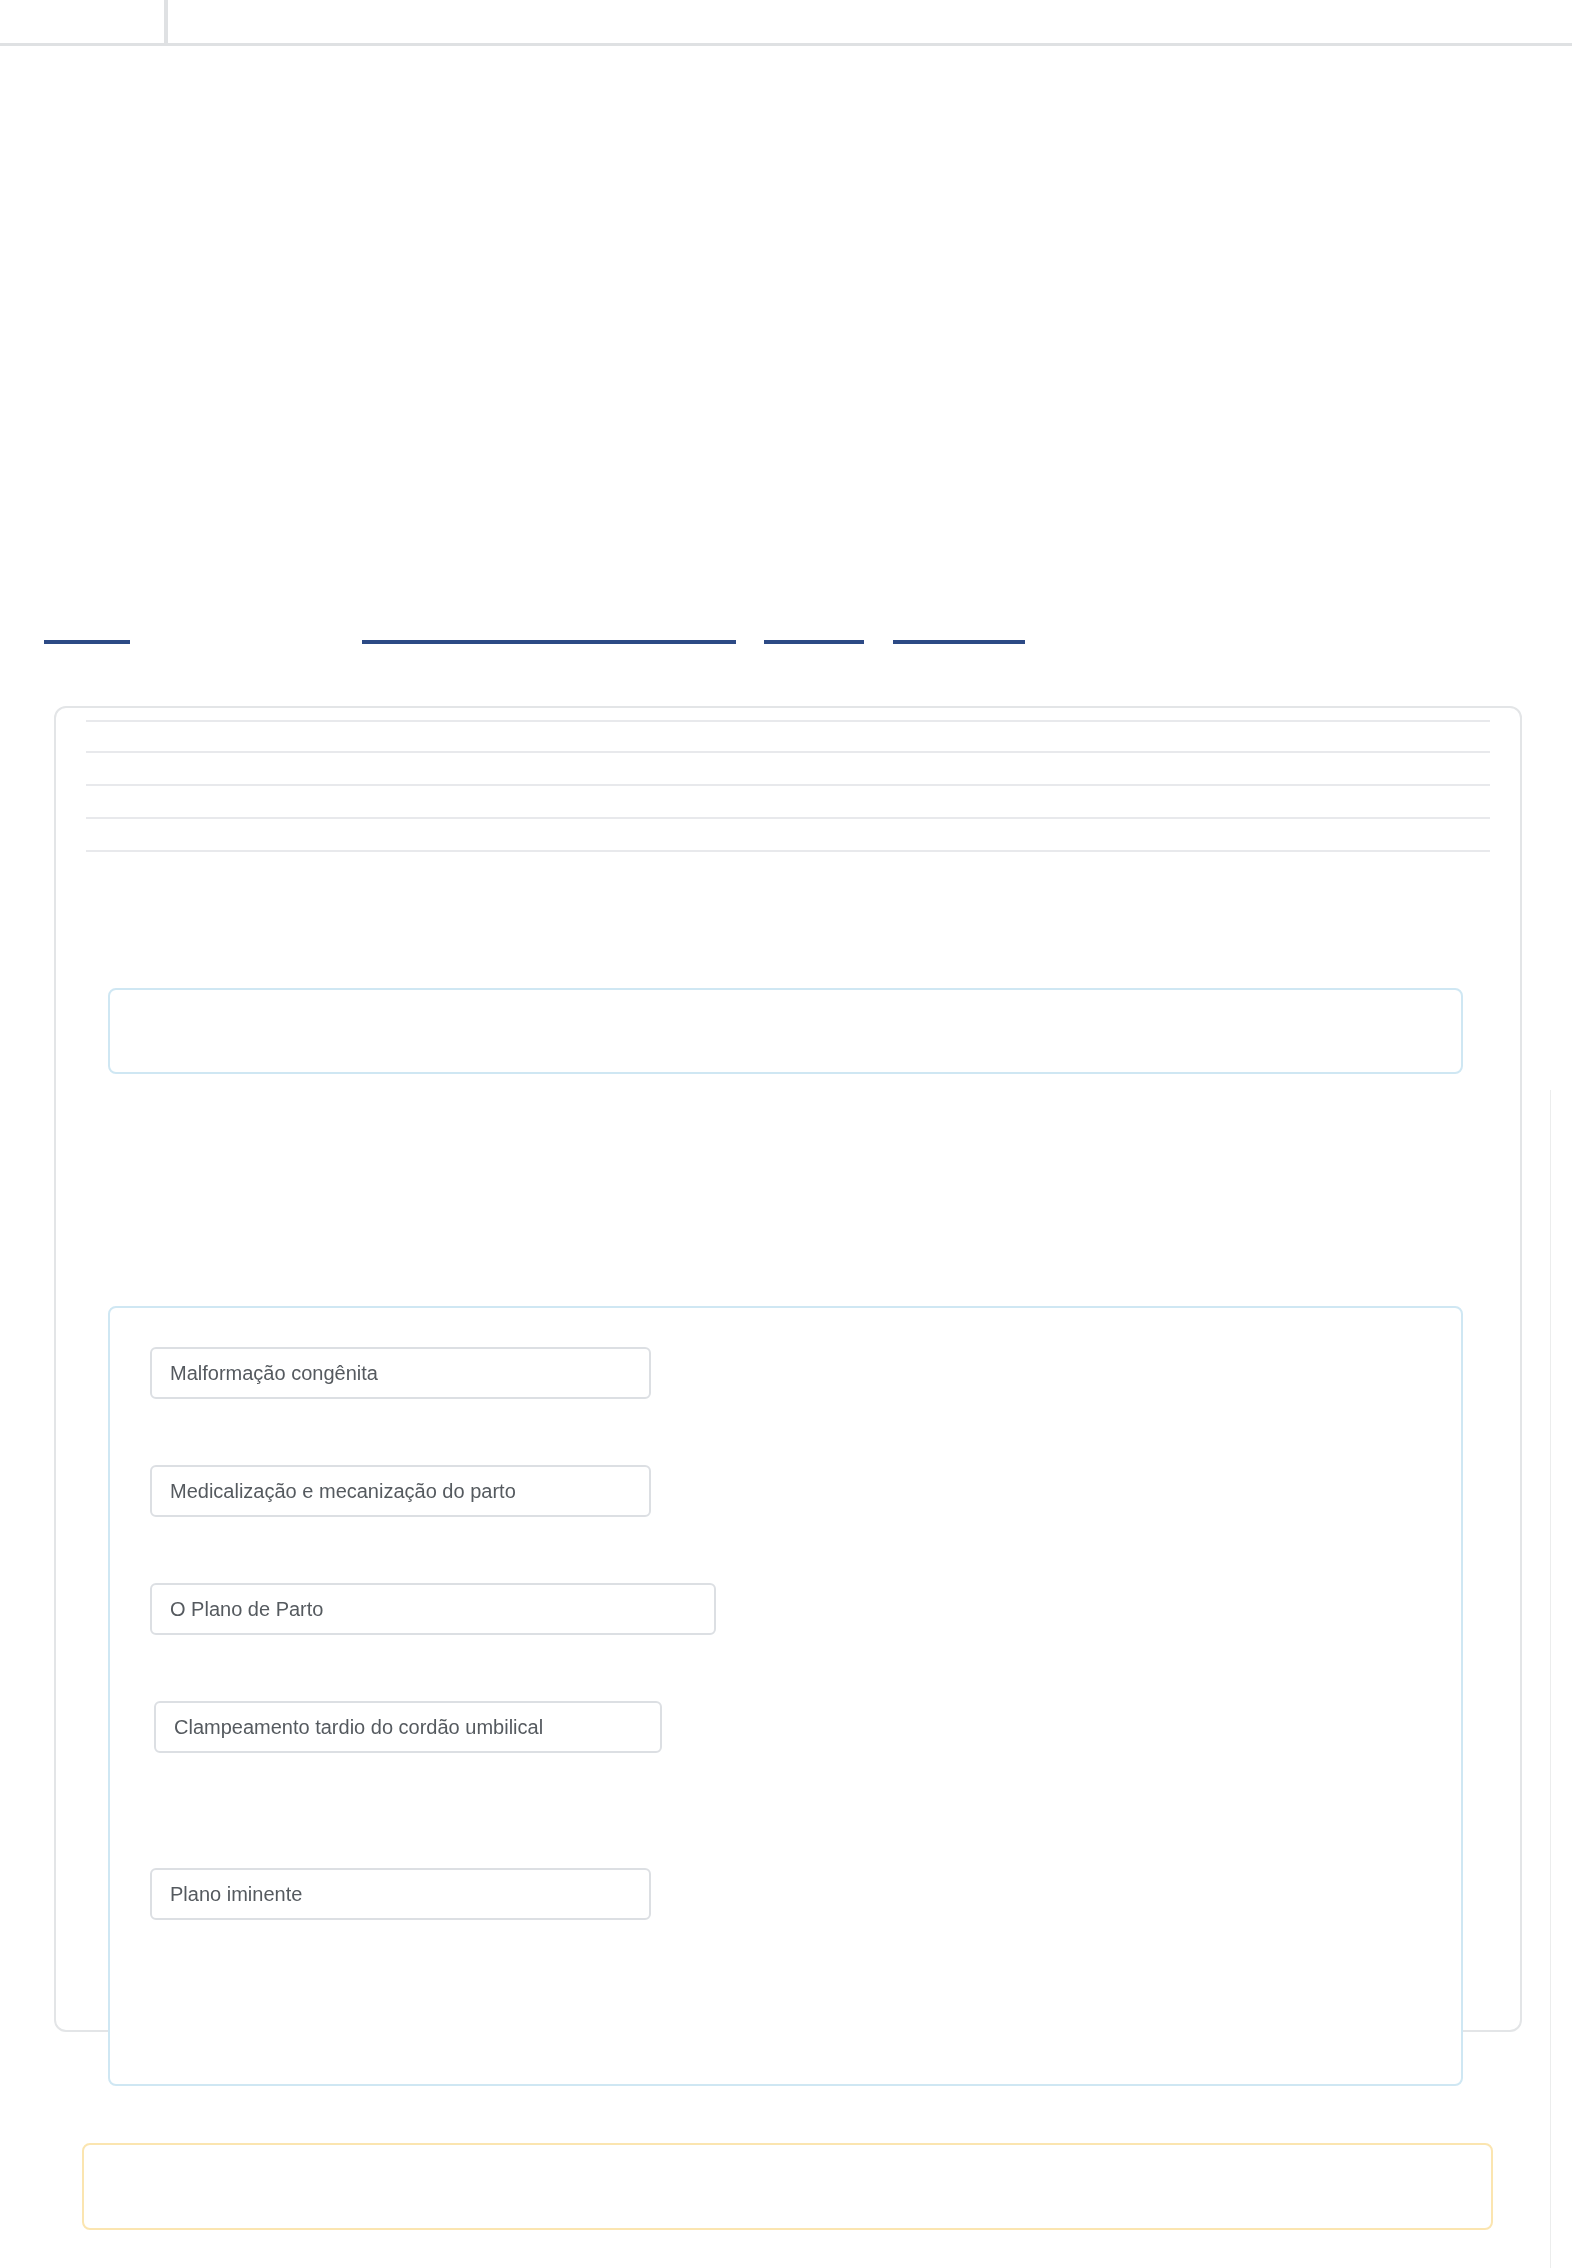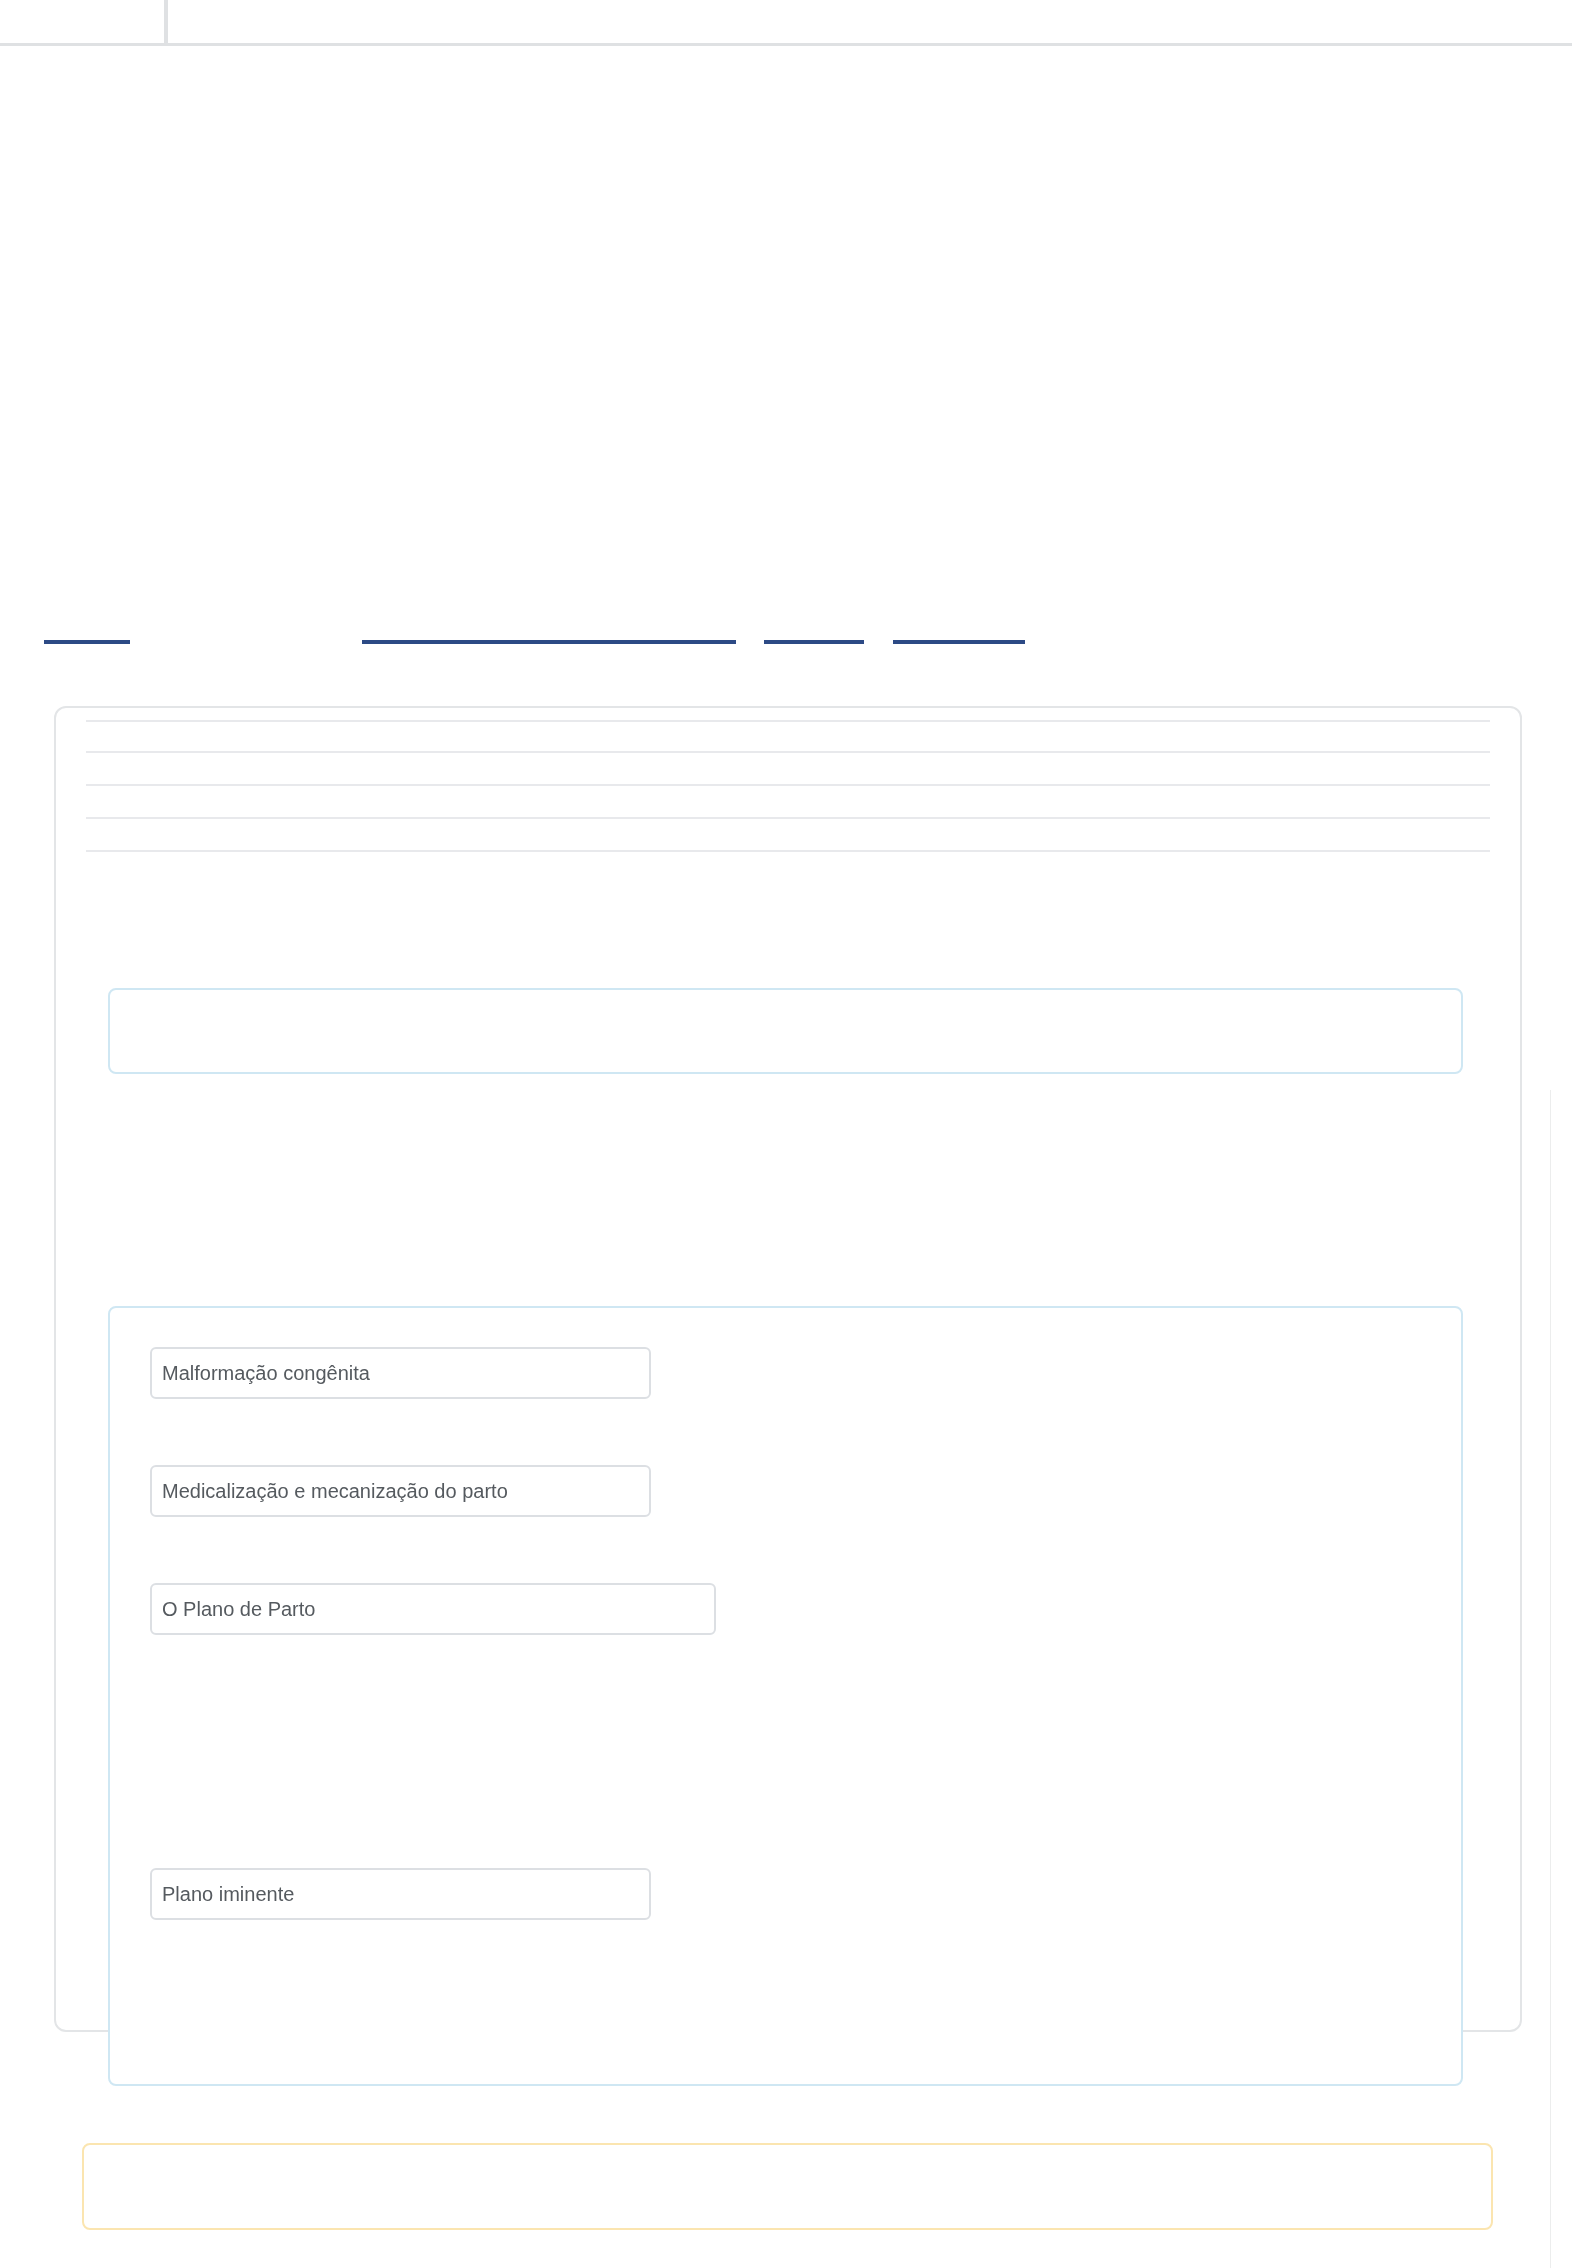--- a/index.html
+++ b/index.html
@@ -158,21 +158,21 @@
   }
 
   .chip {
     position: absolute;
     height: 52px;
     border: 2px solid #dcdfe3;
     border-radius: 6px;
     background: #ffffff;
     display: flex;
     align-items: center;
-    padding: 0 10px;
+    padding: 0 18px;
   }
   .chip-label {
     font-size: 20px;
     color: #555a5f;
     white-space: nowrap;
     line-height: 1;
   }
 
   .chip.c0 { left: 40px; top: 39px;  width: 501px; }
   .chip.c1 { left: 40px; top: 157px; width: 501px; }
@@ -264,20 +264,23 @@
 
     <div class="chip c0">
       <span class="chip-label">Malformação congênita</span>
     </div>
     <div class="chip c1">
       <span class="chip-label">Medicalização e mecanização do parto</span>
     </div>
     <div class="chip c2">
       <span class="chip-label">O Plano de Parto</span>
     </div>
+    <div class="chip c3">
+      <span class="chip-label">Clampeamento tardio do cordão umbilical</span>
+    </div>
     <div class="chip c4">
       <span class="chip-label">Plano iminente</span>
     </div>
   </div>
 
   <div class="notice-warn">
     <span class="notice-warn-text"></span>
   </div>
 
   <div class="gutter"></div>

